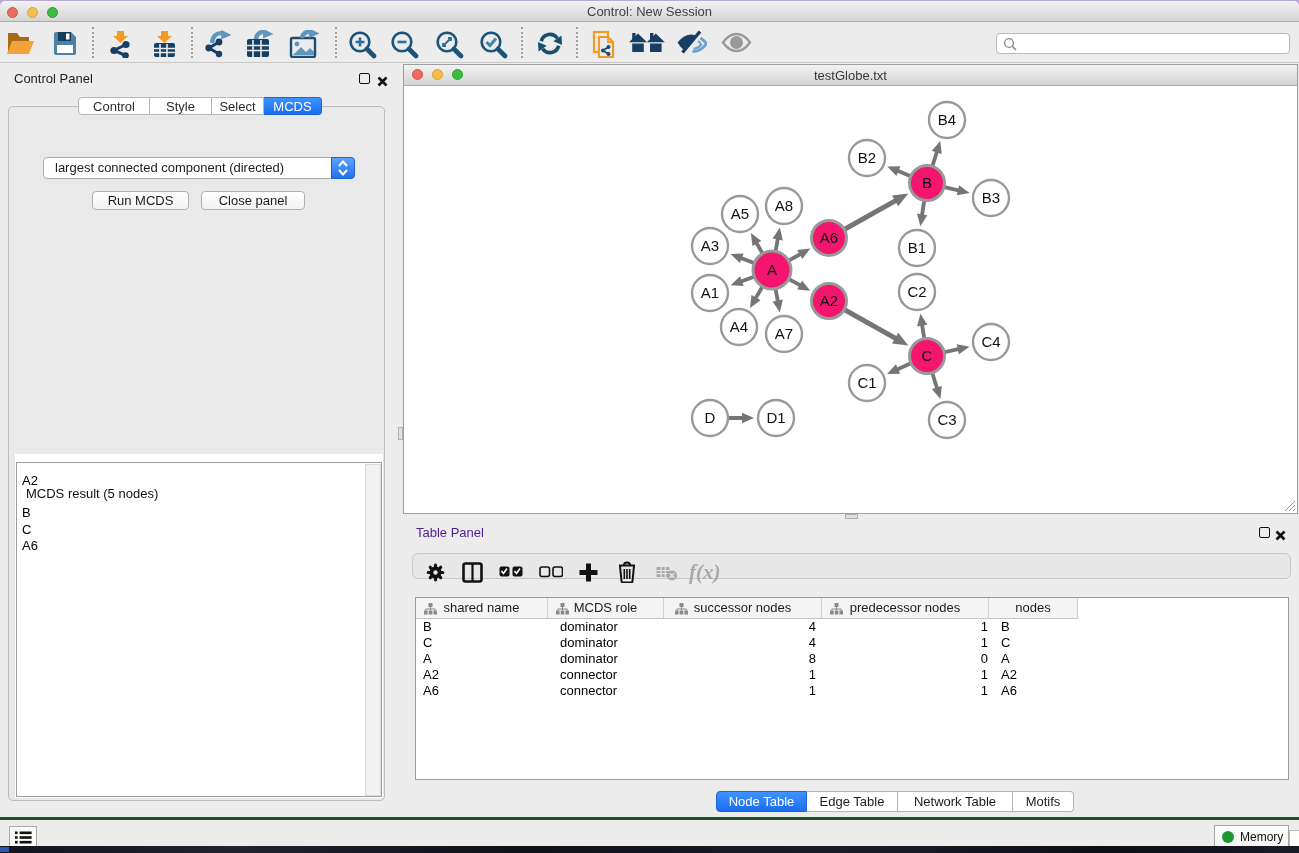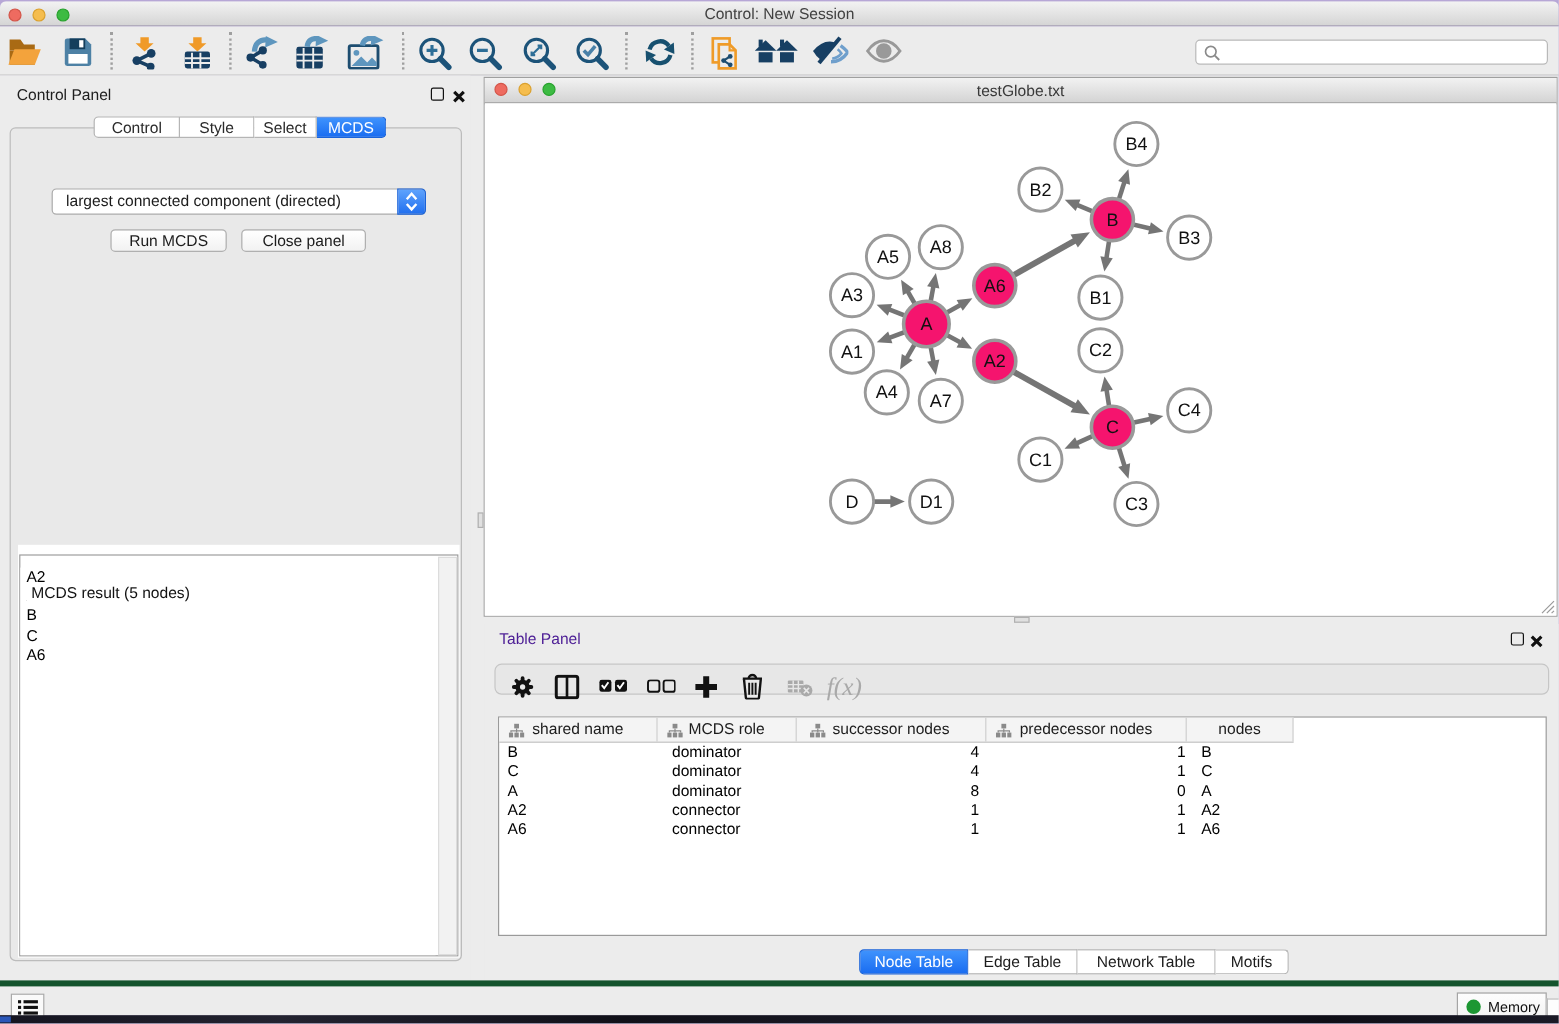--- a/index.html
+++ b/index.html
@@ -56,34 +56,34 @@
 #netwin{position:absolute;left:403px;top:64px;width:895px;height:450px;
  border:1px solid #9f9f9f;background:#fff;}
 #nettitle{position:absolute;left:0;top:0;width:100%;height:21px;
  background:linear-gradient(#f2f2f2,#d4d4d4);border-bottom:1px solid #ababab;}
 #nettitle .title{position:absolute;left:0;right:0;top:3px;text-align:center;font-size:13px;color:#393939;}
 #netcanvas{position:absolute;left:0;top:22px;width:893px;height:426px;background:#fff;}
 
 #tpanel{position:absolute;left:404px;top:520px;width:895px;height:297px;background:#ececec;}
 #tpanel .hdr{position:absolute;left:12px;top:5px;font-size:13px;color:#4c1d95;}
 #ttoolbar{position:absolute;left:8px;top:33px;width:879px;height:26px;background:#e7e7e7;
- border:1px solid #c6c6c6;border-radius:6px;}
+ border:1px solid #c6c6c6;border-radius:6px;font-weight:bold;}
 #ttable{position:absolute;left:11px;top:77px;width:874px;height:183px;background:#fff;
  border:1px solid #9a9a9a;}
 .thead{position:absolute;left:0;top:0;height:21px;background:#f4f4f4;font-size:13px;color:#1c1c1c;}
 .thcell{position:absolute;top:0;height:20px;border-right:1px solid #cfcfcf;text-align:center;
  line-height:20px;}
 .trow{position:absolute;font-size:13px;color:#000;height:16px;line-height:16px;}
 
 .btab{height:21px;background:#fff;border:1px solid #b5b5b5;border-left:none;font-size:13px;
  color:#1c1c1c;text-align:center;line-height:20px;padding:0;}
 .btab.sel{background:linear-gradient(#3f93fd,#1a6df1);color:#fff;border-color:#1a63d9;}
 
 #statusbar{position:absolute;left:0;top:817px;width:1299px;height:29px;background:#ececec;
- border-top:5px solid #14532d;}
+ border-top:3px solid #14532d;}
 #listbtn{position:absolute;left:9px;top:6px;width:28px;height:21px;background:#fafafa;
  border:1px solid #a9a9a9;}
 #membtn{position:absolute;left:1214px;top:5px;width:75px;height:23px;
  background:linear-gradient(#fdfdfd,#f3f3f3);border:1px solid #a5a5a5;font-size:12px;color:#111;}
 #darkstrip{position:absolute;left:0;top:846px;width:1299px;height:7px;
  background:linear-gradient(90deg,#14141f,#232330 18%,#101018 40%,#1d1d2a 65%,#0e0e16 85%,#1a1a26);}
 </style></head><body>
 
 <div id="titlebar">
  <div class="tl r" style="left:7px;"></div>

